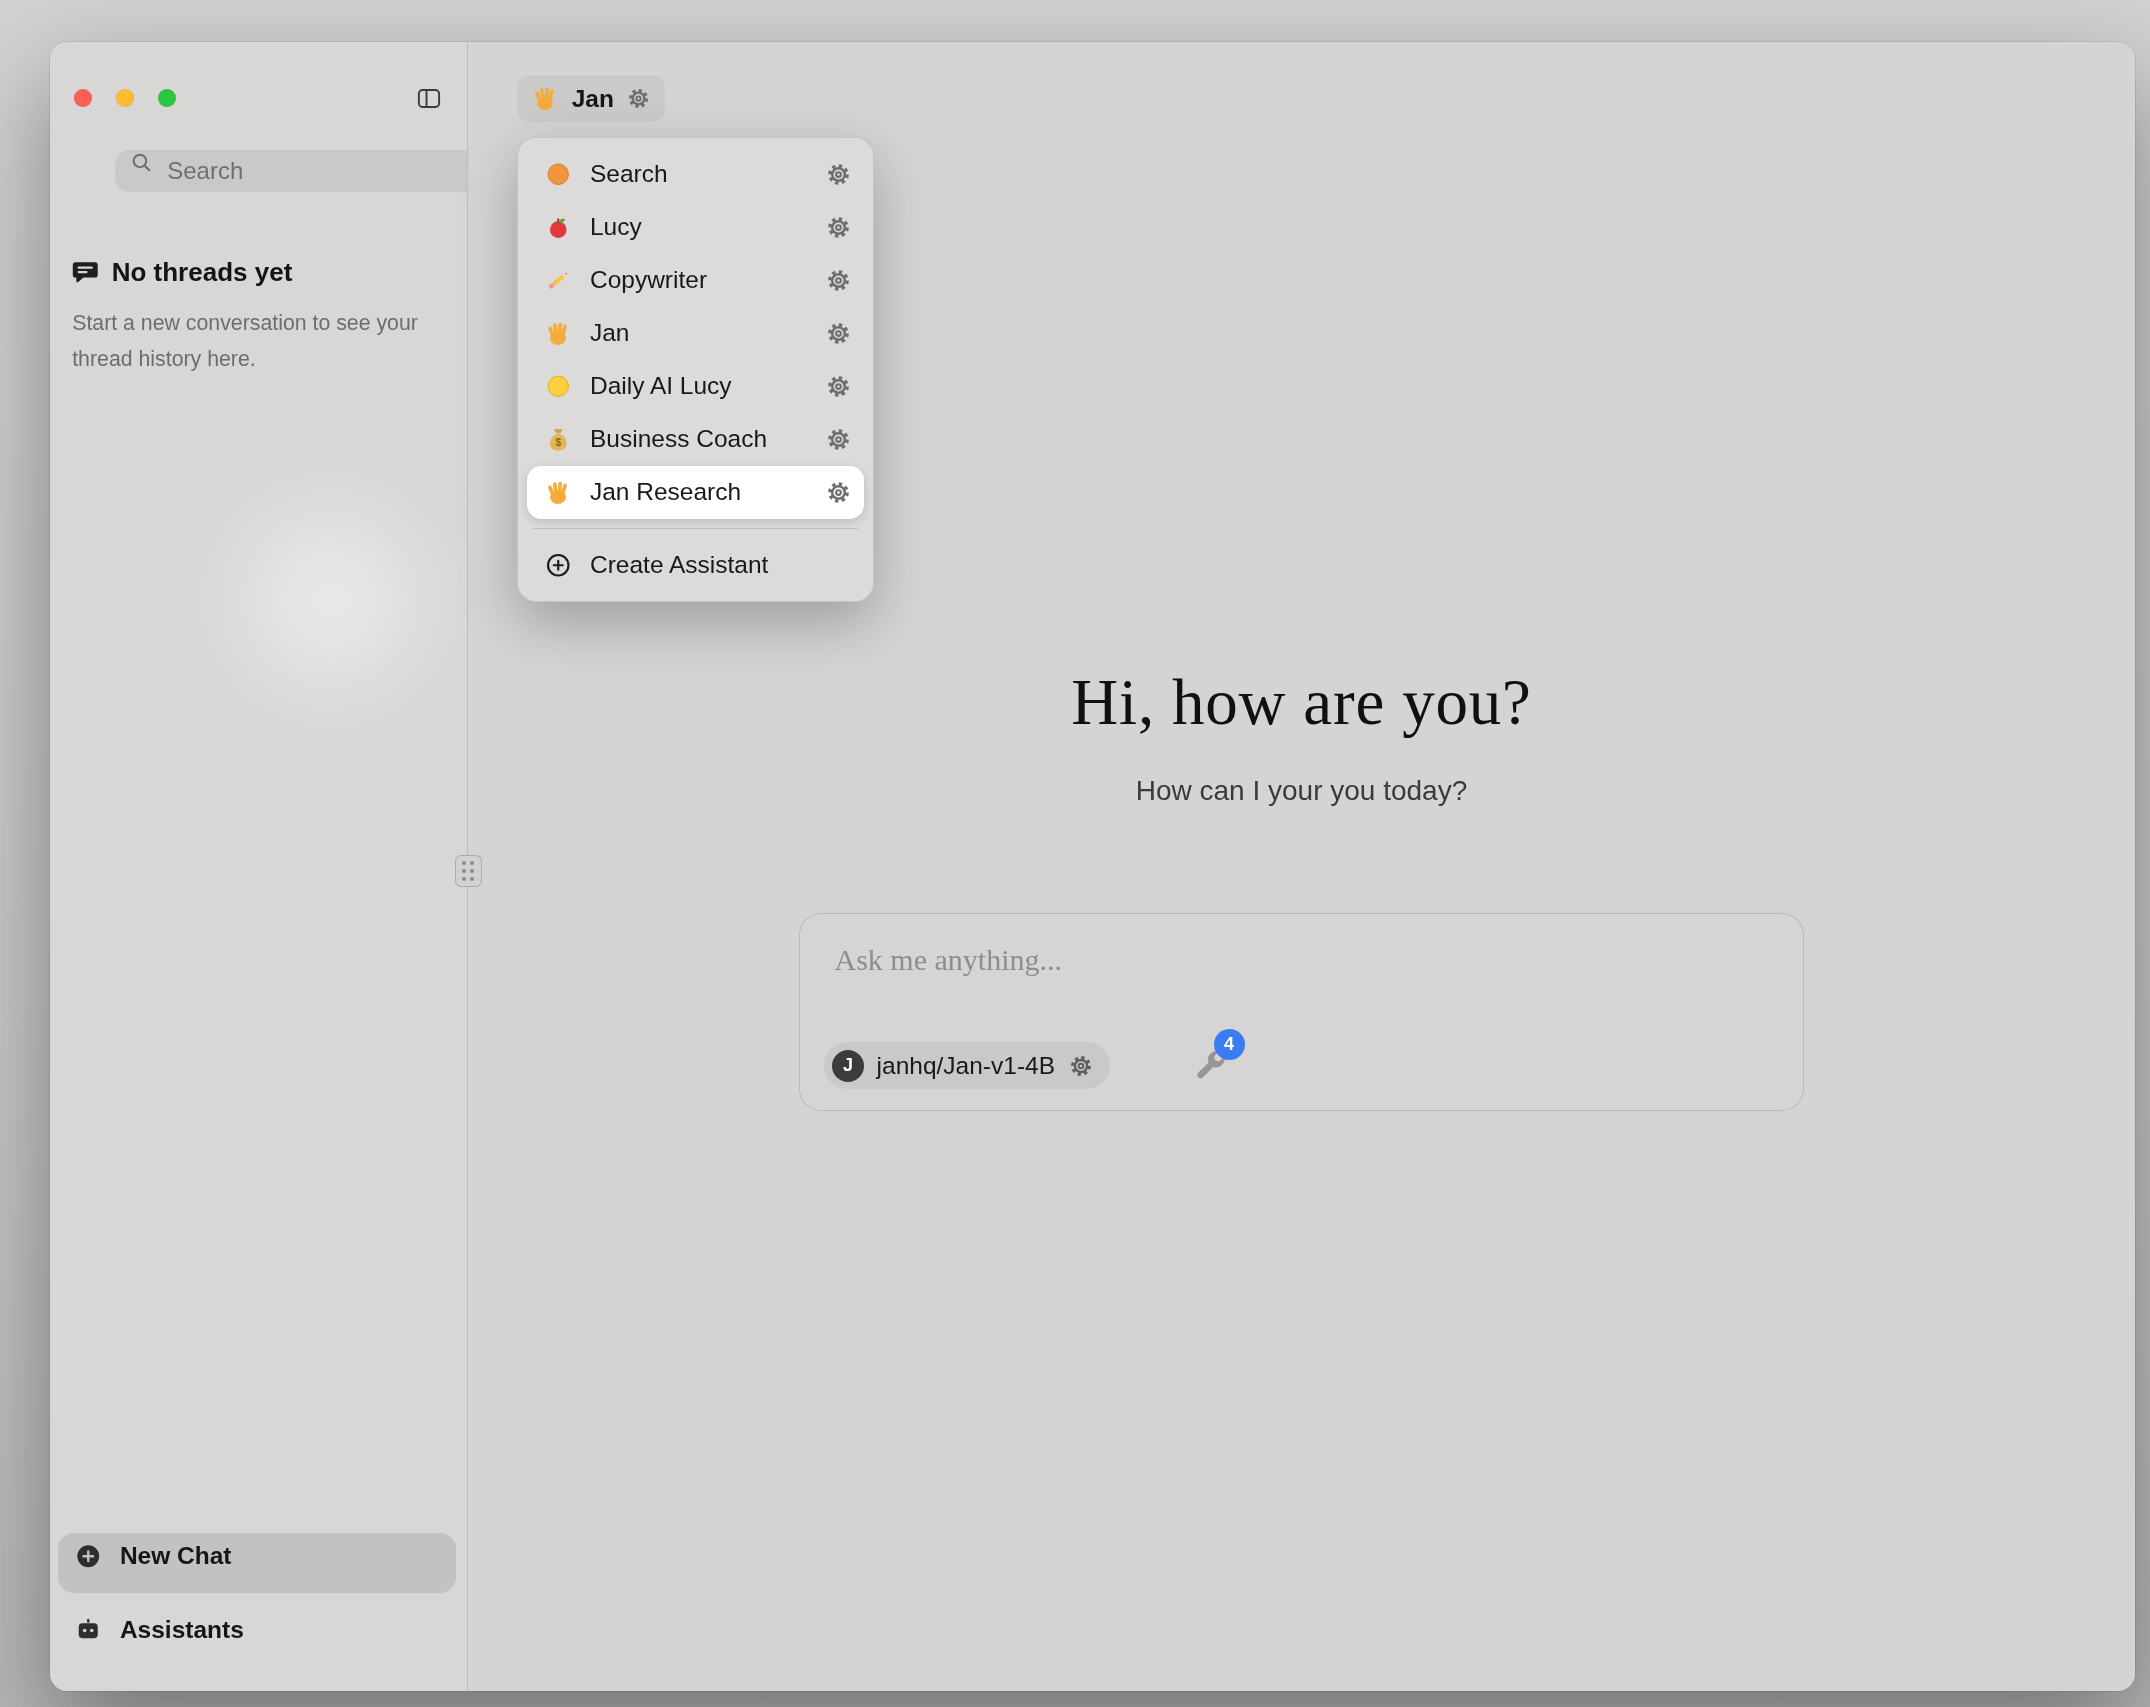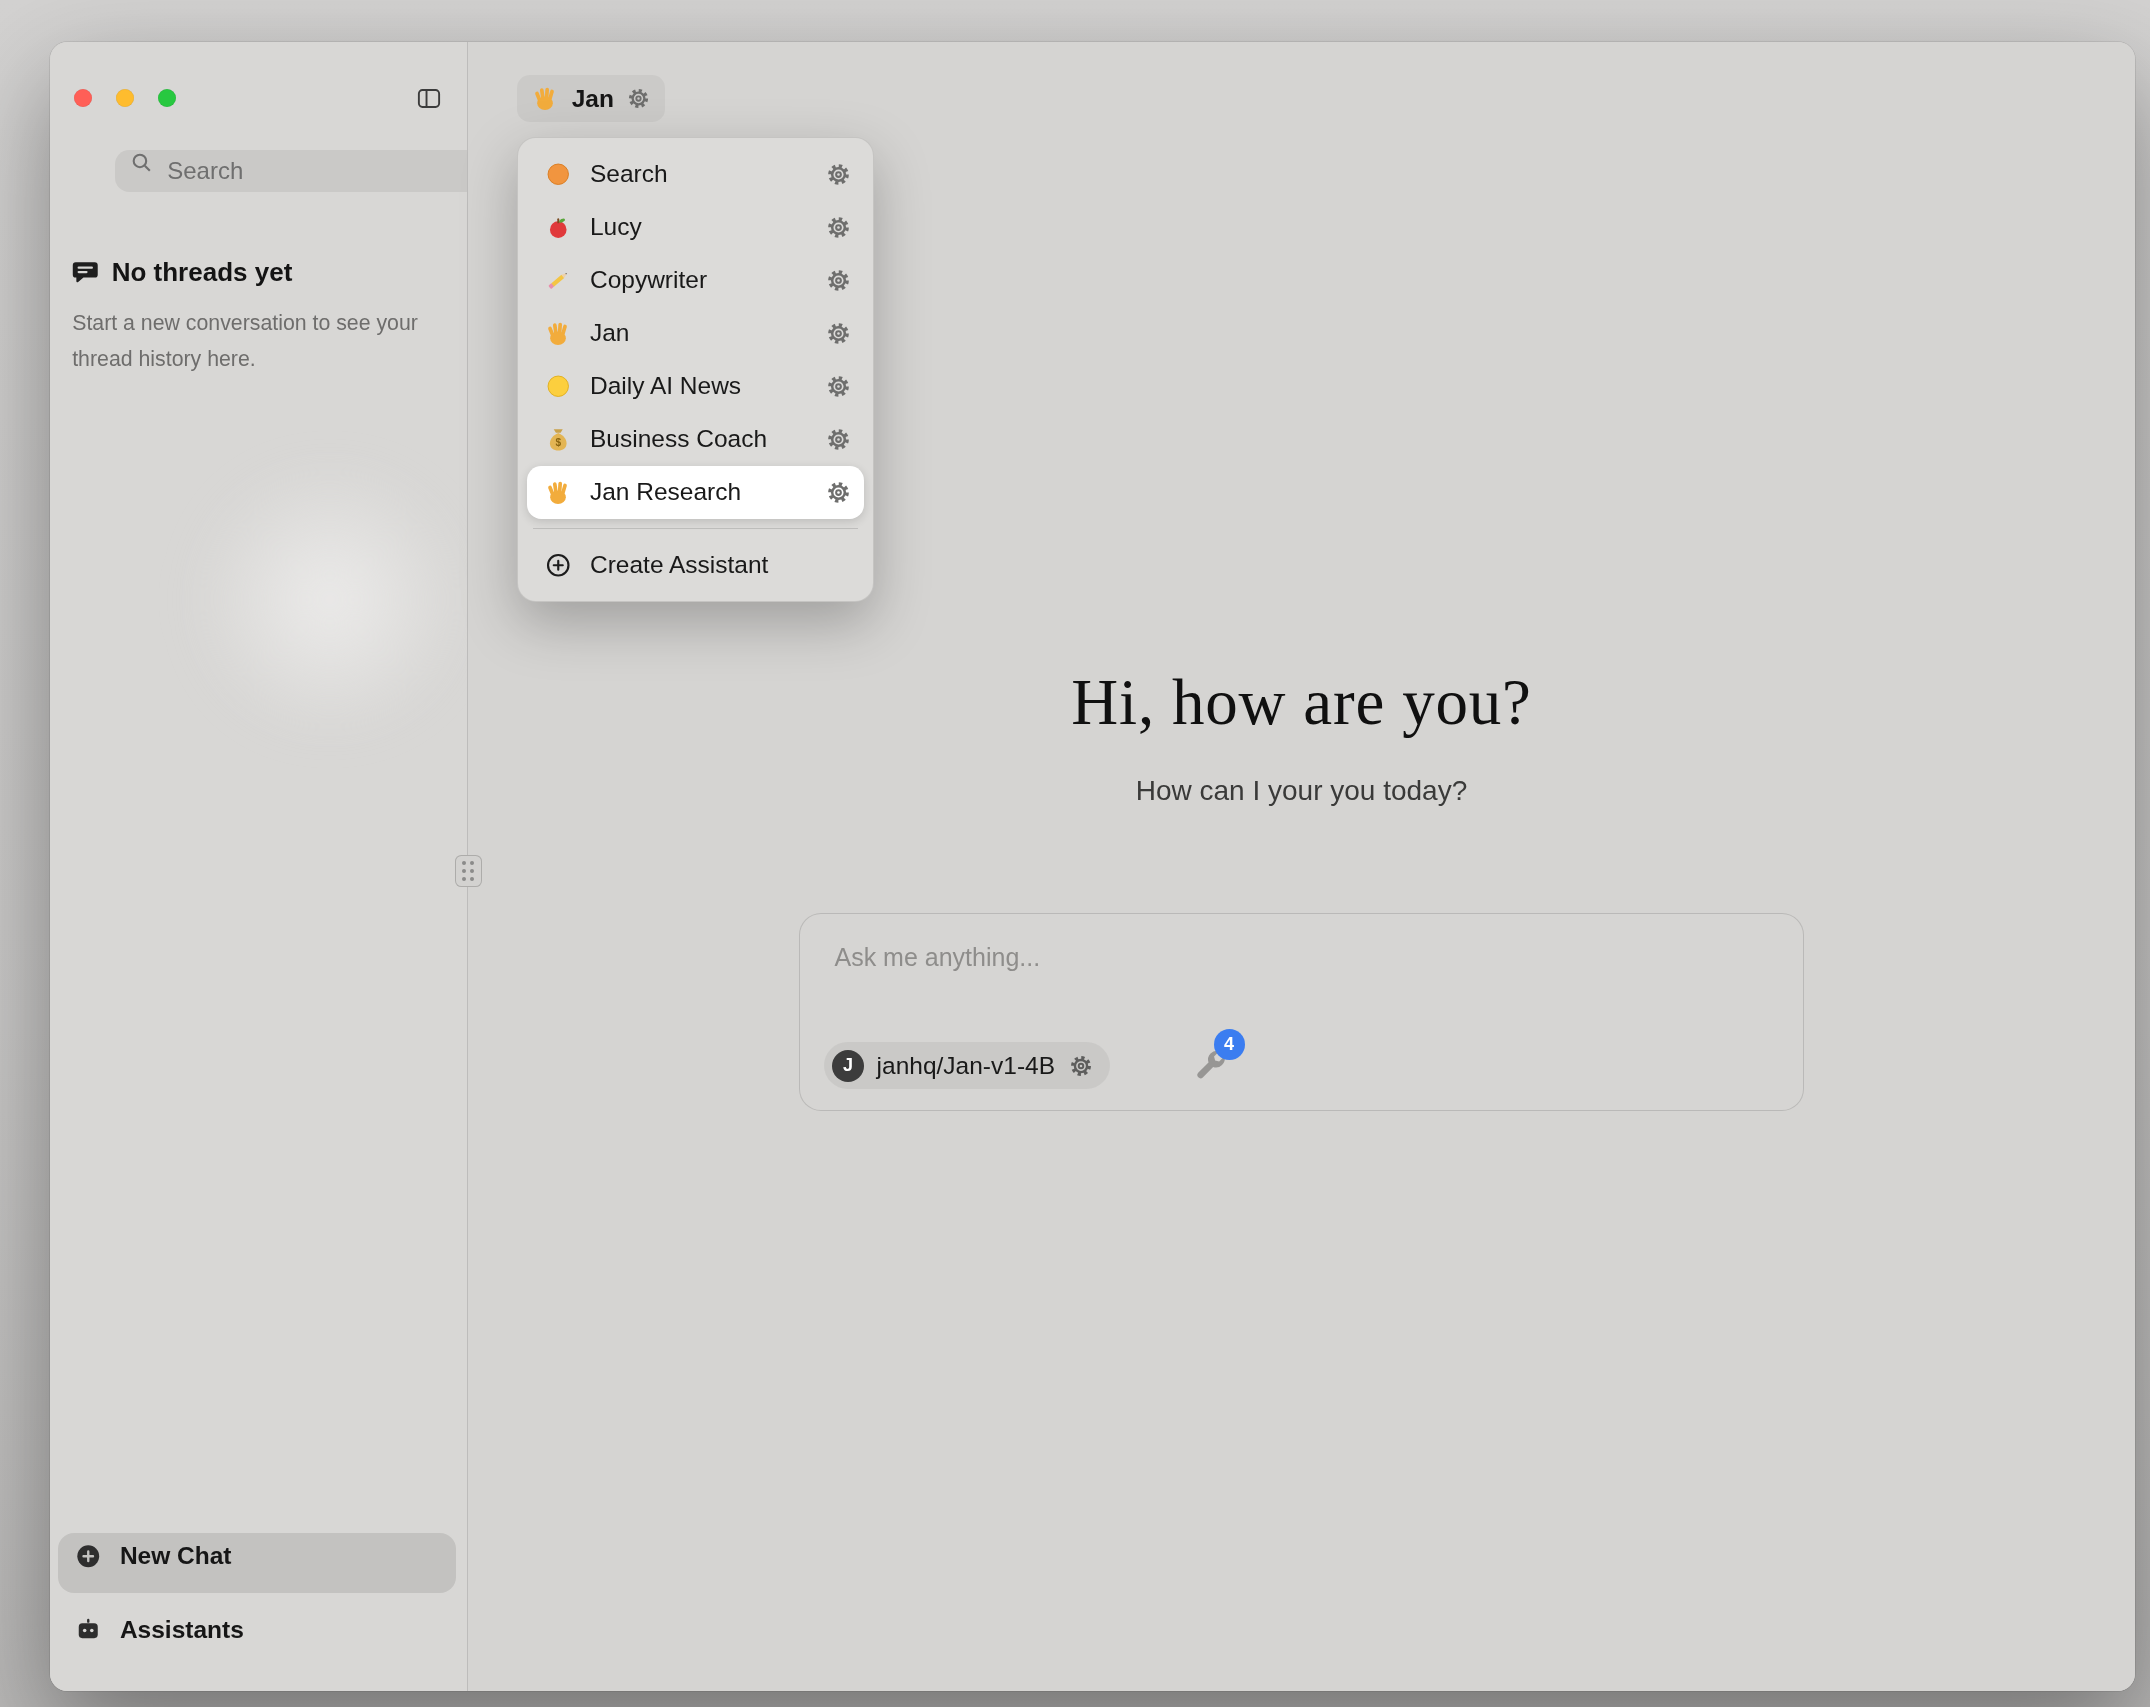--- a/index.html
+++ b/index.html
@@ -60,21 +60,21 @@
   .menu-divider{height:0.8px;background:rgba(0,0,0,.13);margin:9.5px 6.3px;}
   
   .greeting{position:absolute;left:0;right:0;top:623px;text-align:center;}
   .greeting h1{margin:0;font-family:"Liberation Serif","DejaVu Serif",serif;font-weight:500;
                font-size:65px;color:#101010;letter-spacing:0.8px;}
   .greeting p{margin:35px 0 0 0;font-size:28px;color:#3a3a39;}
   
   .composer{position:absolute;top:871px;left:50%;margin-left:-503px;width:1005px;height:198px;
             border:1.6px solid rgba(0,0,0,.13);border-radius:22px;box-sizing:border-box;background:rgba(255,255,255,.03);}
   .composer textarea{position:absolute;left:33px;top:27px;right:33px;height:71px;background:transparent;
-                     border:none;outline:none;resize:none;font-family:Liberation Sans, sans-serif;font-size:25px;color:#222;}
+                     border:none;outline:none;resize:none;font-family:Liberation Serif, serif;font-size:30px;color:#222;}
   .composer textarea::placeholder{color:#8e8d8b;}
   .model-pill{position:absolute;left:24.5px;bottom:20.6px;height:47px;padding:0 16px 0 8px;border-radius:24px;
               background:rgba(0,0,0,.055);display:flex;align-items:center;gap:12.6px;}
   .avatar{width:32px;height:32px;border-radius:50%;background:#3c3c3c;color:#fff;font-size:18px;font-weight:700;
           display:flex;align-items:center;justify-content:center;}
   .model-pill .name{font-size:24.5px;font-weight:500;color:#191919;white-space:nowrap;}
   .model-pill .gear-icon{width:26px;height:26px;color:#5e5e5d;}
   .tools-btn{position:absolute;left:392px;top:133px;width:38px;height:38px;}
   .tools-btn svg{width:36px;height:36px;}
   .tools-badge{position:absolute;left:414px;top:115px;width:31px;height:31px;border-radius:50%;
@@ -232,21 +232,21 @@
             <circle cx="12" cy="12" r="7.6" fill="none" stroke="currentColor" stroke-width="3.2" stroke-dasharray="2.98 2.99"></circle>
             <circle cx="12" cy="12" r="5.6" fill="none" stroke="currentColor" stroke-width="2.2"></circle>
             <circle cx="12" cy="12" r="2.1" fill="none" stroke="currentColor" stroke-width="1.8"></circle>
           </svg>
         </div>
 
         <div class="menu-item">
           <svg class="svg mi-icon" viewBox="0 0 24 24">
             <circle cx="12" cy="12" r="8.6" fill="#fccf3e" stroke="#e0ae1c" stroke-width="0.8"></circle>
           </svg>
-          <span class="mi-label">Daily AI News</span>
+          <span class="mi-label">Daily AI Lucy</span>
           <svg class="svg gear-icon" viewBox="0 0 24 24">
             <circle cx="12" cy="12" r="7.6" fill="none" stroke="currentColor" stroke-width="3.2" stroke-dasharray="2.98 2.99"></circle>
             <circle cx="12" cy="12" r="5.6" fill="none" stroke="currentColor" stroke-width="2.2"></circle>
             <circle cx="12" cy="12" r="2.1" fill="none" stroke="currentColor" stroke-width="1.8"></circle>
           </svg>
         </div>
 
         <div class="menu-item">
           <svg class="svg mi-icon" viewBox="0 0 24 24">
             <path d="M10 6.5 8.2 3.6h7.6L14 6.5z" fill="#caa24a"></path>

